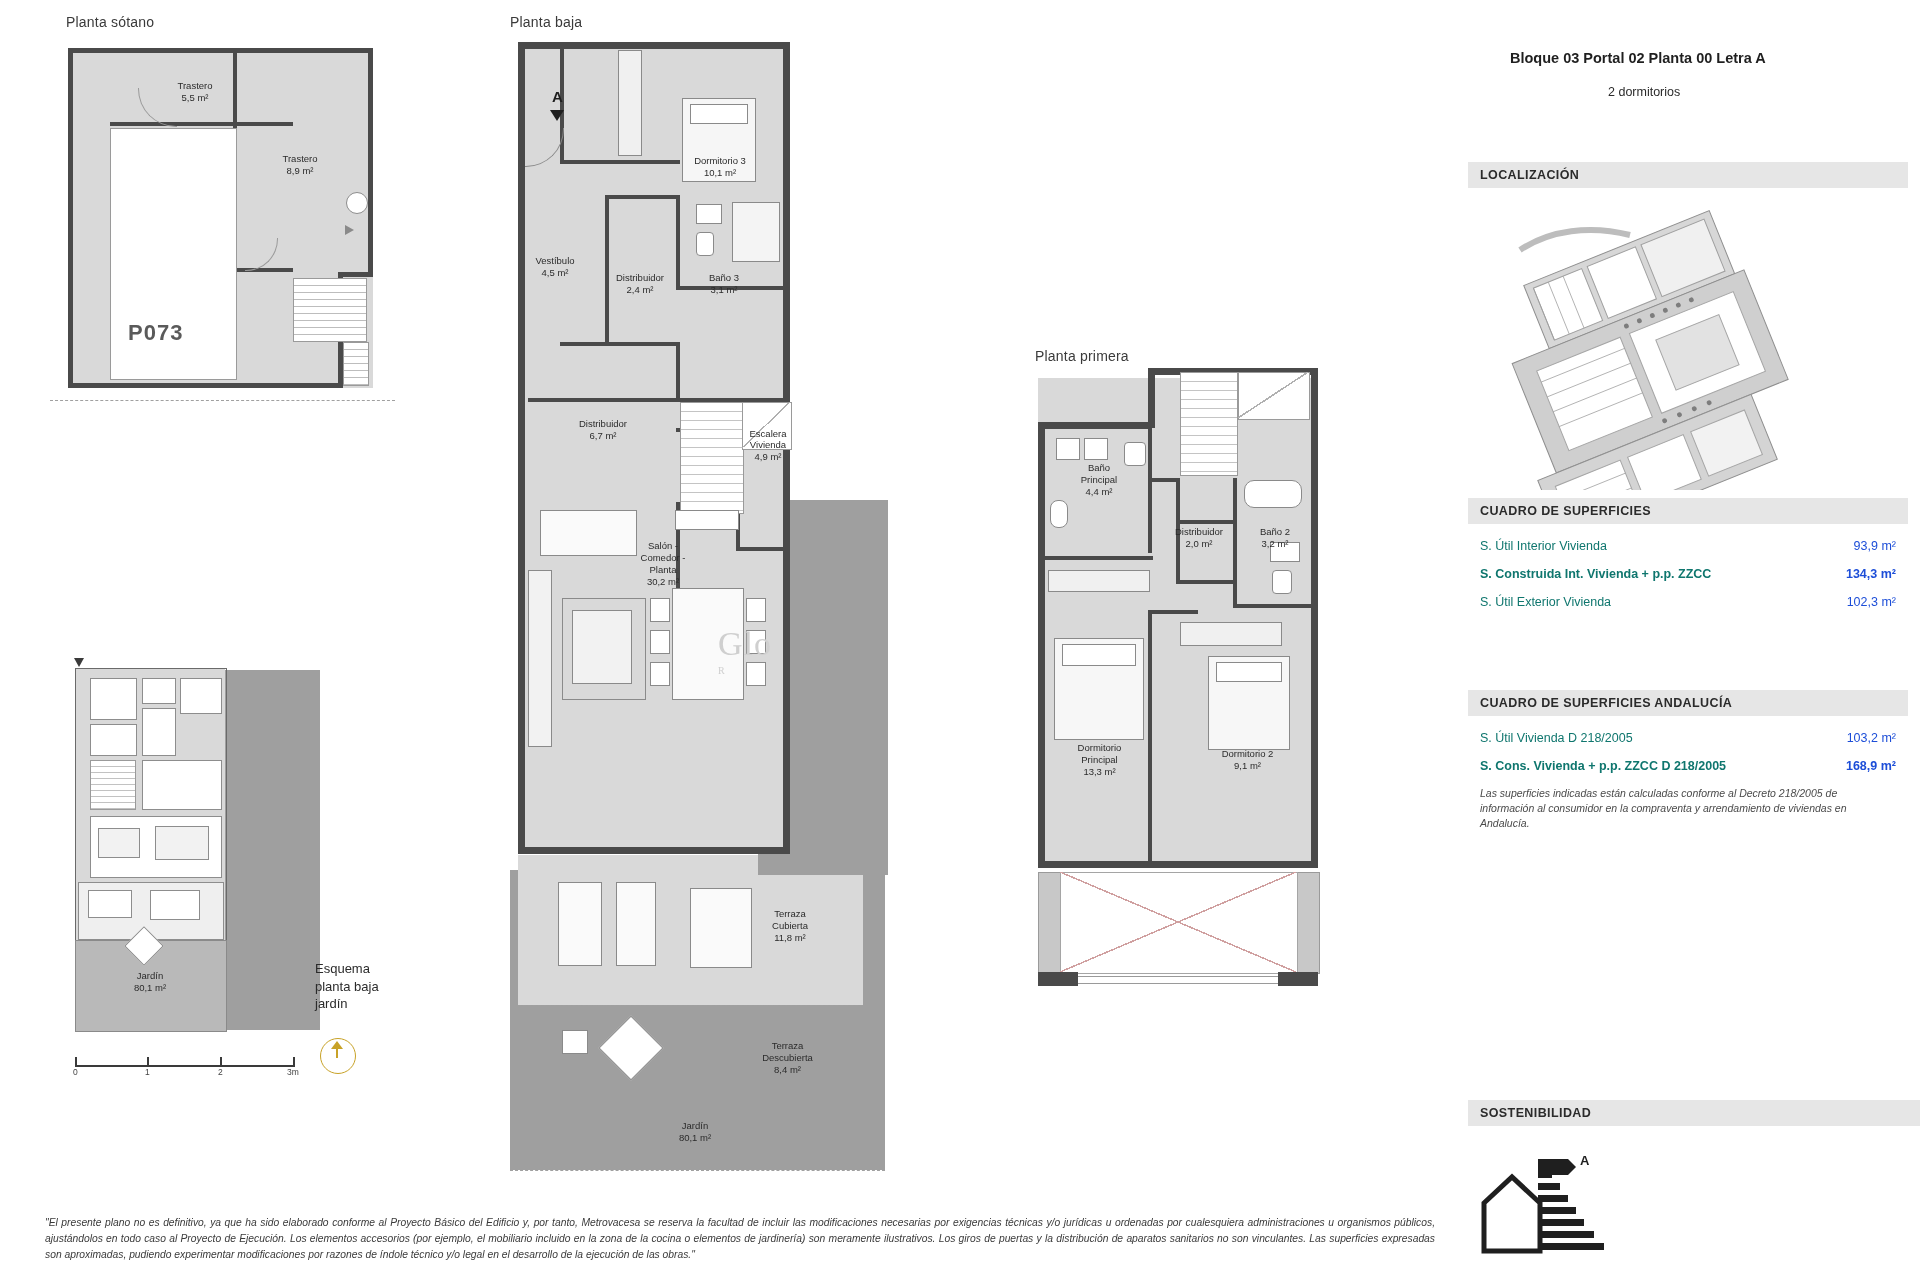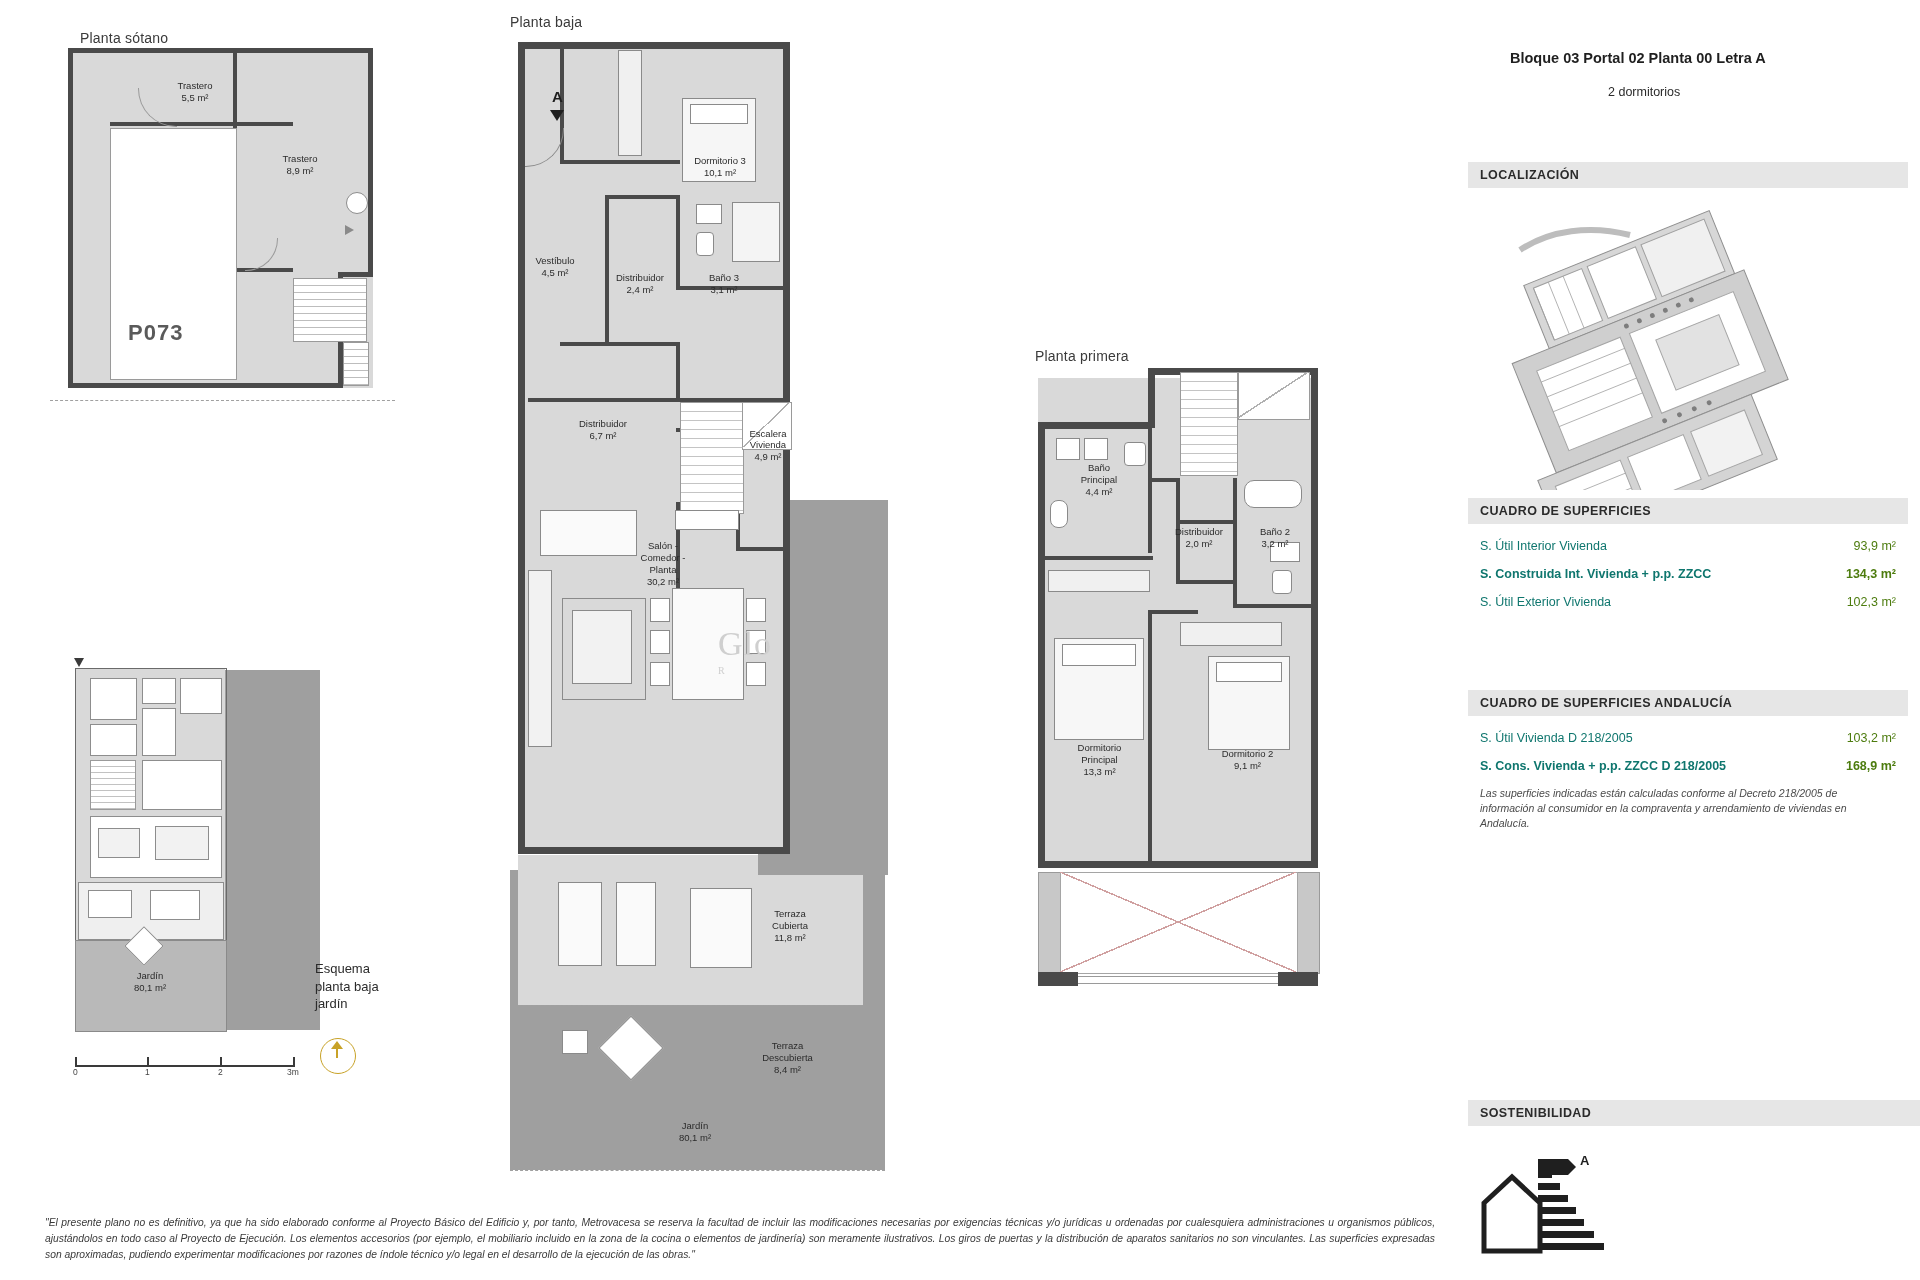--- a/index.html
+++ b/index.html
@@ -24,36 +24,36 @@
   .furn{position:absolute;border:1px solid #8a8a8a;background:#ffffff;}
   .dash{position:absolute;border:1px dashed #a0a0a0;}
 
   
   .panel{position:absolute;left:1440px;top:0;width:480px;height:1280px;}
   .sect-head{background:#e6e6e6;height:26px;display:flex;align-items:center;padding-left:12px;
              font-size:12.5px;font-weight:bold;letter-spacing:.4px;color:#2b2b2b;}
   .row{display:flex;justify-content:space-between;align-items:baseline;
        padding:7px 12px 7px 12px;font-size:12.5px;border-bottom:0px;}
   .row .lbl{color:#0f766e;}
-  .row .val{color:#4d7c0f;white-space:nowrap;padding-left:36px;}
+  .row .val{color:#1d4ed8;white-space:nowrap;padding-left:36px;}
   .row.bold .lbl,.row.bold .val{font-weight:bold;}
   .note{font-size:10.5px;font-style:italic;color:#4a4a4a;line-height:1.45;padding:6px 16px 0 12px;}
   .hdr-title{font-size:14.5px;font-weight:bold;color:#1f1f1f;}
   .hdr-sub{font-size:12.5px;color:#2b2b2b;}
   .disclaimer{position:absolute;left:45px;top:1215px;width:1390px;font-size:10.3px;
      font-style:italic;color:#3a3a3a;line-height:1.55;text-align:justify;}
   .scale-lbl{font-size:8.5px;color:#444;}
   .wm{position:absolute;color:#cfcfcf;font-size:34px;letter-spacing:1px;font-family:"Liberation Serif",serif;}
   .wm small{display:block;font-size:10px;letter-spacing:5px;margin-top:2px;}
 </style>
 </head>
 <body>
 
 <div class="abs" style="left:50px;top:10px;width:380px;height:480px;">
-  <div class="floor-title abs" style="left:30px;top:4px;margin-top:16px;">Planta sótano</div>
+  <div class="floor-title abs" style="left:16px;top:4px;">Planta sótano</div>
 
   <div class="slab" style="left:18px;top:38px;width:305px;height:340px;"></div>
 
   <div class="wall" style="left:18px;top:38px;width:305px;height:5px;"></div>
   <div class="wall" style="left:18px;top:38px;width:5px;height:340px;"></div>
   <div class="wall" style="left:318px;top:38px;width:5px;height:228px;"></div>
   <div class="wall" style="left:288px;top:262px;width:35px;height:5px;"></div>
   <div class="wall" style="left:288px;top:262px;width:5px;height:116px;"></div>
   <div class="wall" style="left:18px;top:373px;width:275px;height:5px;"></div>
 

